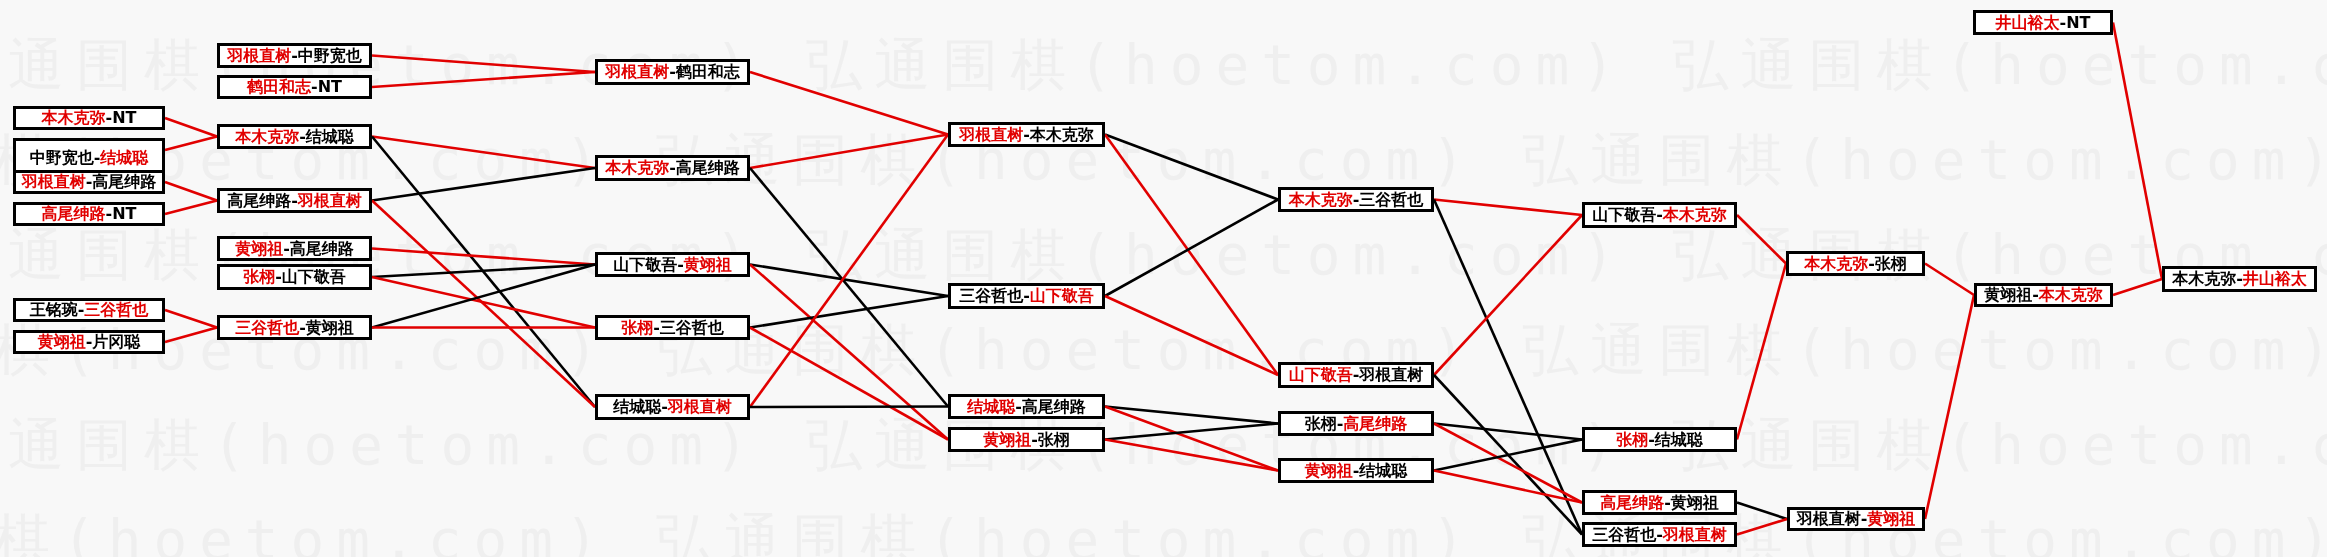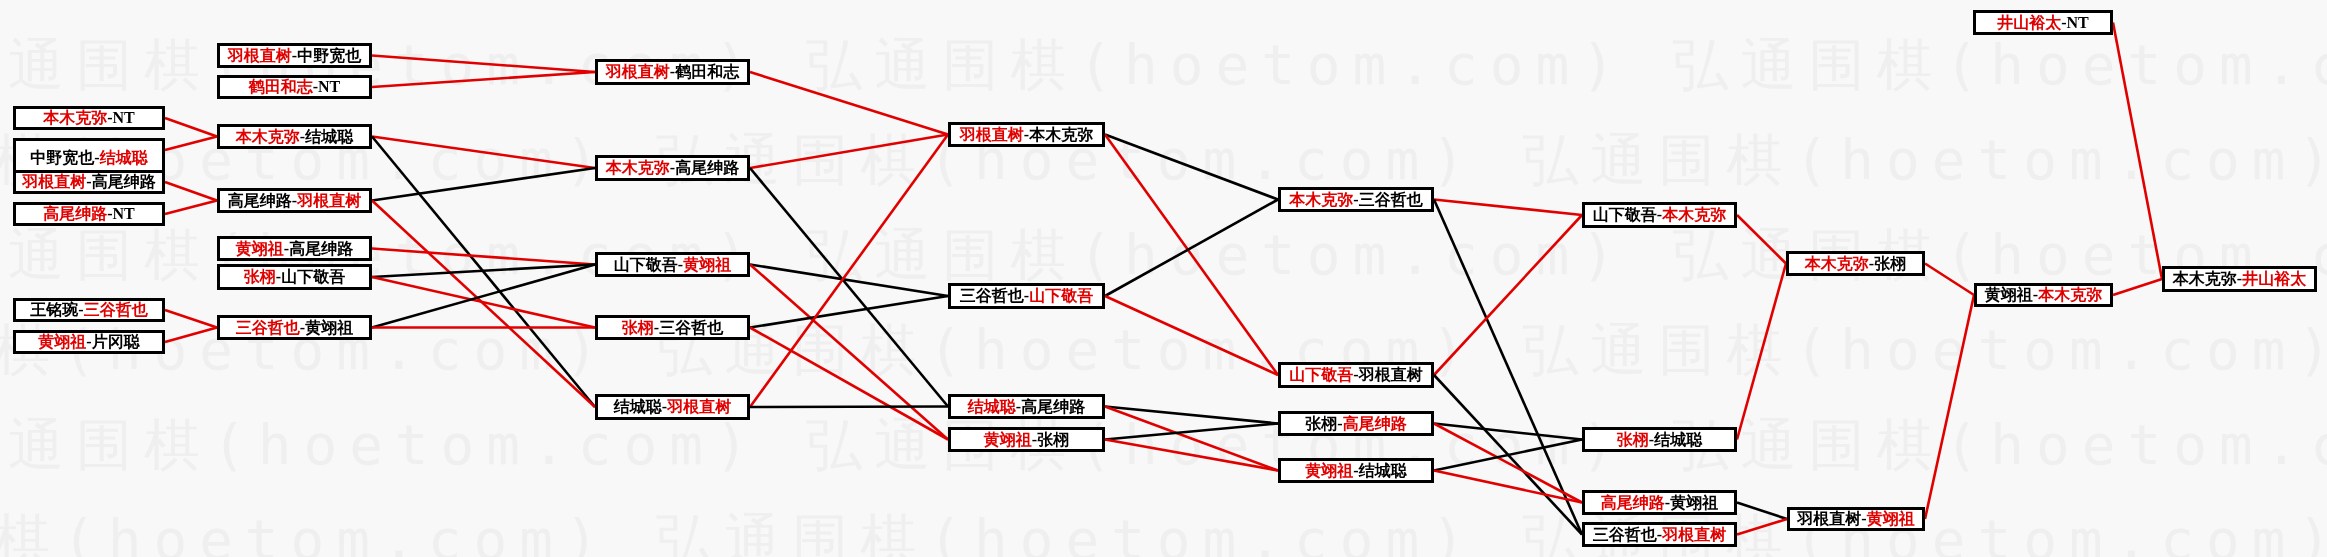--- a/index.html
+++ b/index.html
@@ -13,21 +13,21 @@
     font-family:"DejaVu Sans Mono",monospace;
     font-size:56px;letter-spacing:12px;
     color:#efefef;user-select:none;pointer-events:none;
   }
   #wires{position:absolute;left:0;top:0;}
   #wires line.red{stroke:#e10000;stroke-width:2.6;}
   #wires line.black{stroke:#000000;stroke-width:2.6;}
   .box{
     position:absolute;background:#ffffff;border:3px solid #000;
     box-sizing:border-box;display:flex;align-items:center;justify-content:center;
-    font-size:16px;font-weight:bold;white-space:nowrap;line-height:1;font-family:Liberation Serif, serif;
+    font-size:16px;font-weight:bold;white-space:nowrap;line-height:1;
   }
   .box .r{color:#e10000;}
   .box .k{color:#000000;}
 </style>
 </head>
 <body>
 
 <div id="stage">
   <div id="wm-layer">
       <div class="wm-row" style="top: 28px; left: -60px; color: rgb(239, 239, 239);">弘通围棋(hoetom.com)  弘通围棋(hoetom.com)  弘通围棋(hoetom.com)  弘通围棋(hoetom.com)  弘通围棋(hoetom.com)</div>

